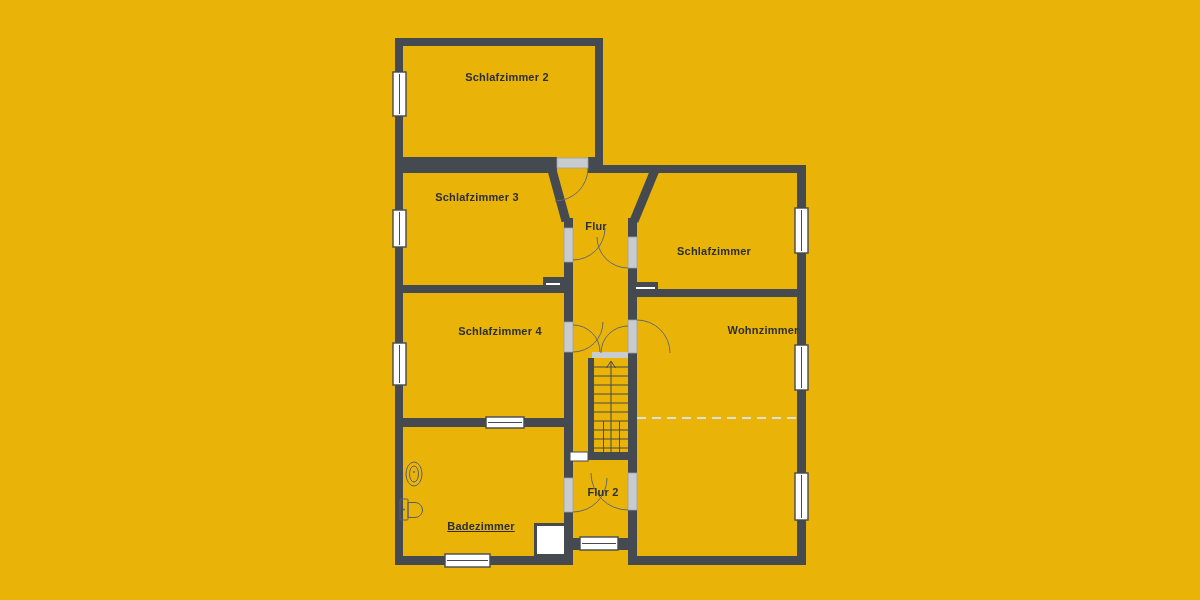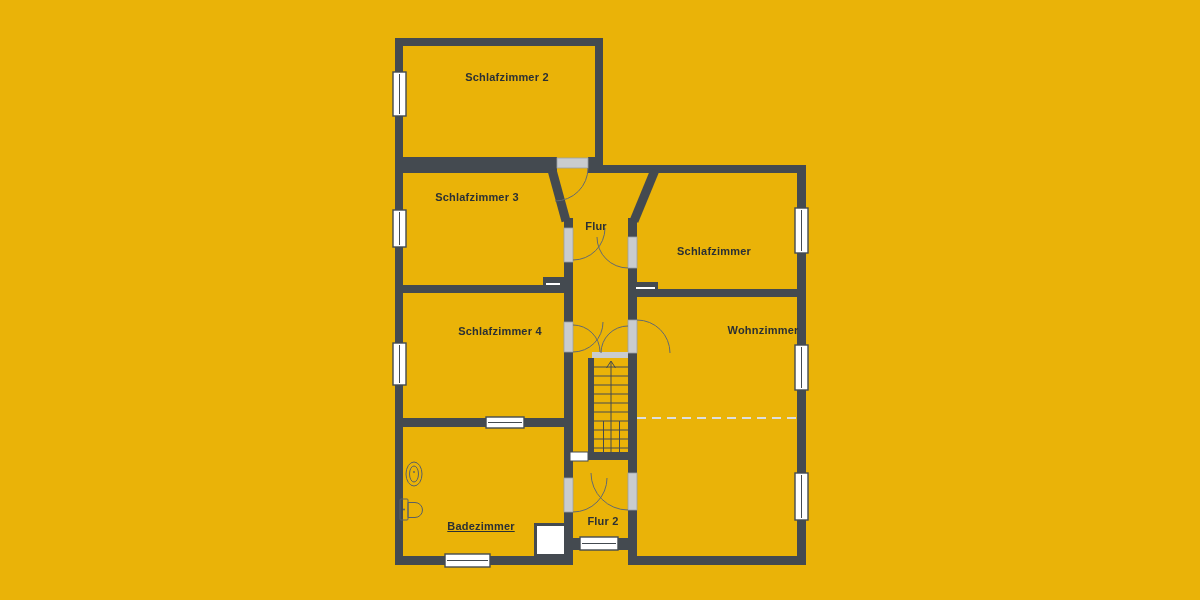--- a/index.html
+++ b/index.html
@@ -184,15 +184,15 @@
     <line x1="637" y1="418" x2="797" y2="418" stroke="#DCDEDF" stroke-width="2" stroke-dasharray="9,6"></line>
   </svg>
 
   <div class="room-label" style="left:507px;top:77px;">Schlafzimmer 2</div>
   <div class="room-label" style="left:477px;top:197px;">Schlafzimmer 3</div>
   <div class="room-label" style="left:596px;top:226px;">Flur</div>
   <div class="room-label" style="left:714px;top:251px;">Schlafzimmer</div>
   <div class="room-label" style="left:500px;top:331px;">Schlafzimmer 4</div>
   <div class="room-label" style="left:723px;top:330px;margin-left:40px;">Wohnzimmer</div>
   <div class="room-label" style="left:481px;top:526px;text-decoration:underline;">Badezimmer</div>
-  <div class="room-label" style="left:603px;top:521px;">Flur 2</div>
+  <div class="room-label" style="left:603px;top:492px;">Flur 2</div>
 
 </div>
 
 </body></html>

